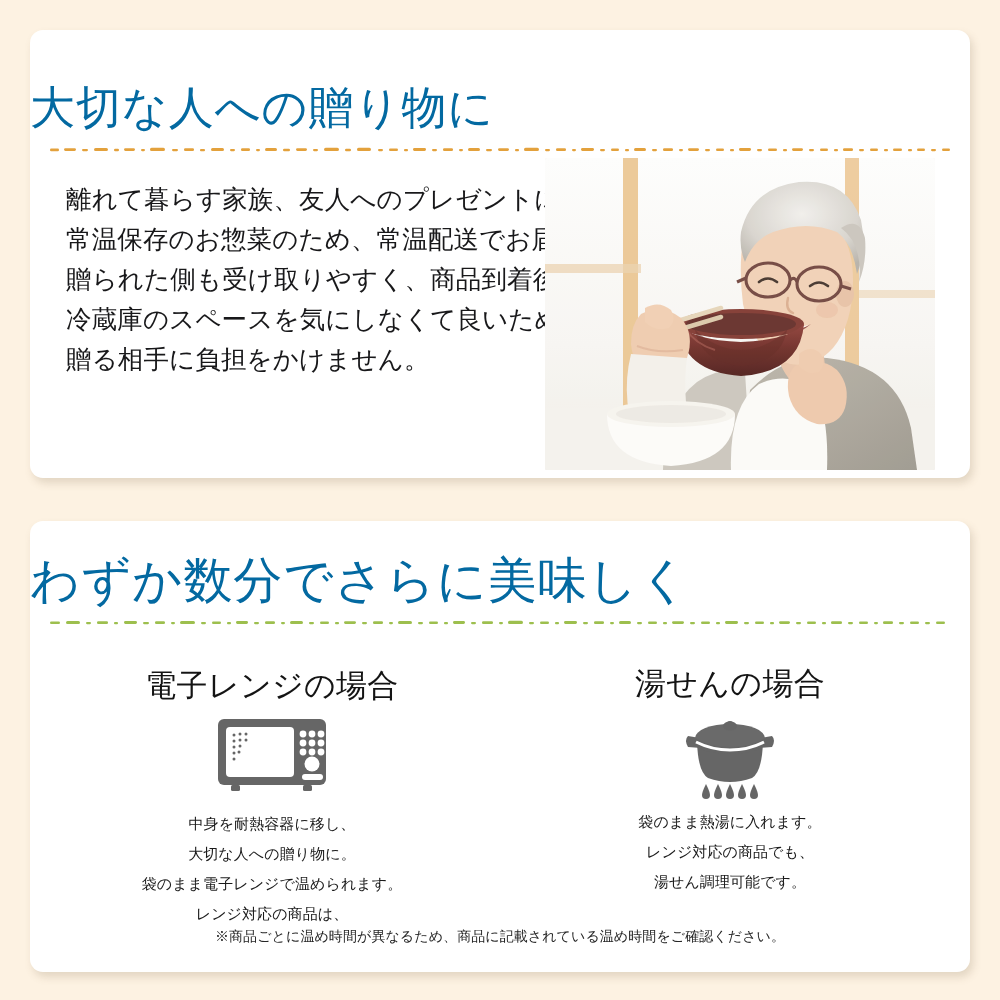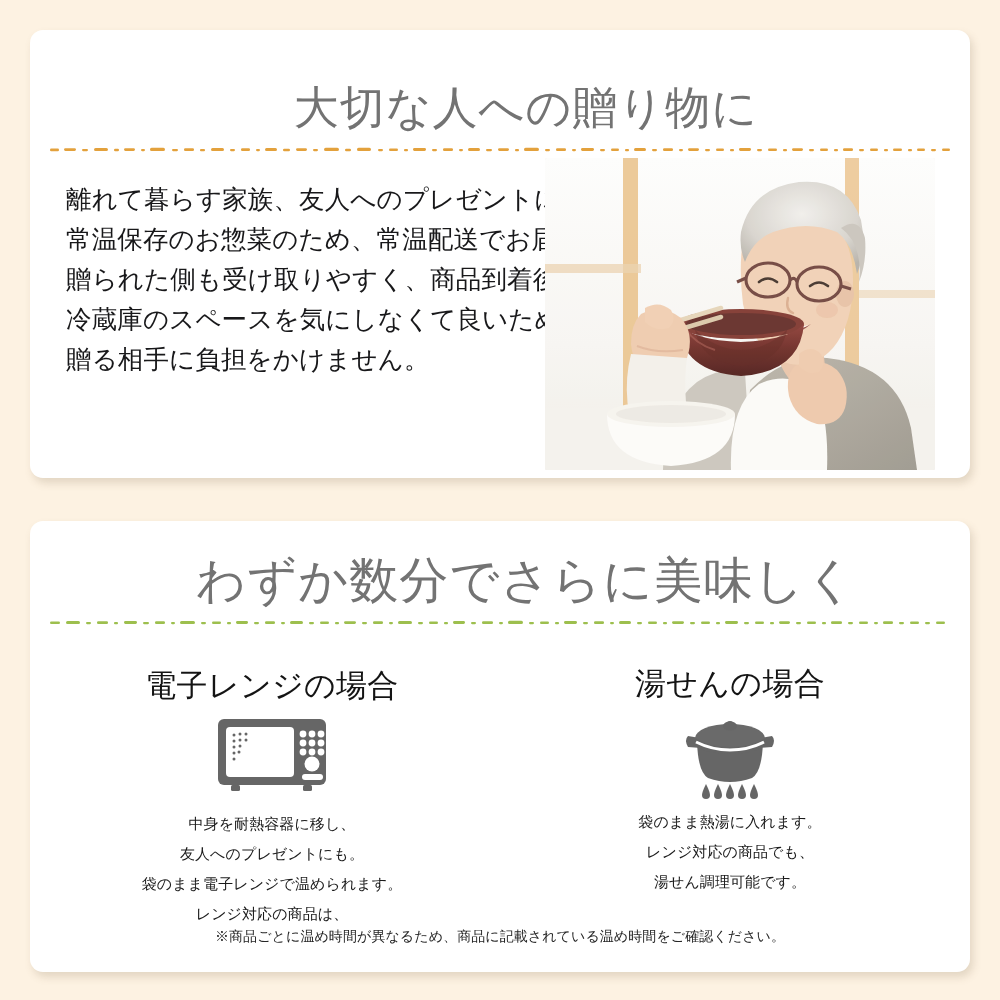--- a/index.html
+++ b/index.html
@@ -35,27 +35,25 @@
     top: 30px;
     height: 448px;
   }
   .card-heat {
     top: 521px;
     height: 451px;
   }
 
   
   .section-title {
-    text-align: center;
-    color: #737373;
+    color: #0369a1;
     font-family: "Liberation Serif", "DejaVu Serif", serif;
     font-weight: 400;
     letter-spacing: 0.02em;
     white-space: nowrap;
-    padding-left: 26px;
   }
   .title-gift {
     position: absolute;
     top: 50px;
     left: 0;
     width: 940px;
     font-size: 45px;
     line-height: 56px;
   }
   .title-heat {
@@ -456,21 +454,21 @@
             </g>
 
             <rect x="14" y="68" width="9" height="6" rx="1.5" fill="#666666"></rect>
             <rect x="86" y="68" width="9" height="6" rx="1.5" fill="#666666"></rect>
           </svg>
         </span>
       </div>
 
       <div class="col-desc">
         <div class="col-line">中身を耐熱容器に移し、</div>
-        <div class="col-line">友人へのプレゼントにも。</div>
+        <div class="col-line">大切な人への贈り物に。</div>
         <div class="col-line">袋のまま電子レンジで温められます。</div>
         <div class="col-line">レンジ対応の商品は、</div>
       </div>
     </div>
 
     <div class="heat-col heat-col-right">
       <div class="col-title">湯せんの場合</div>
 
       <div class="icon-wrap">
         <span>

